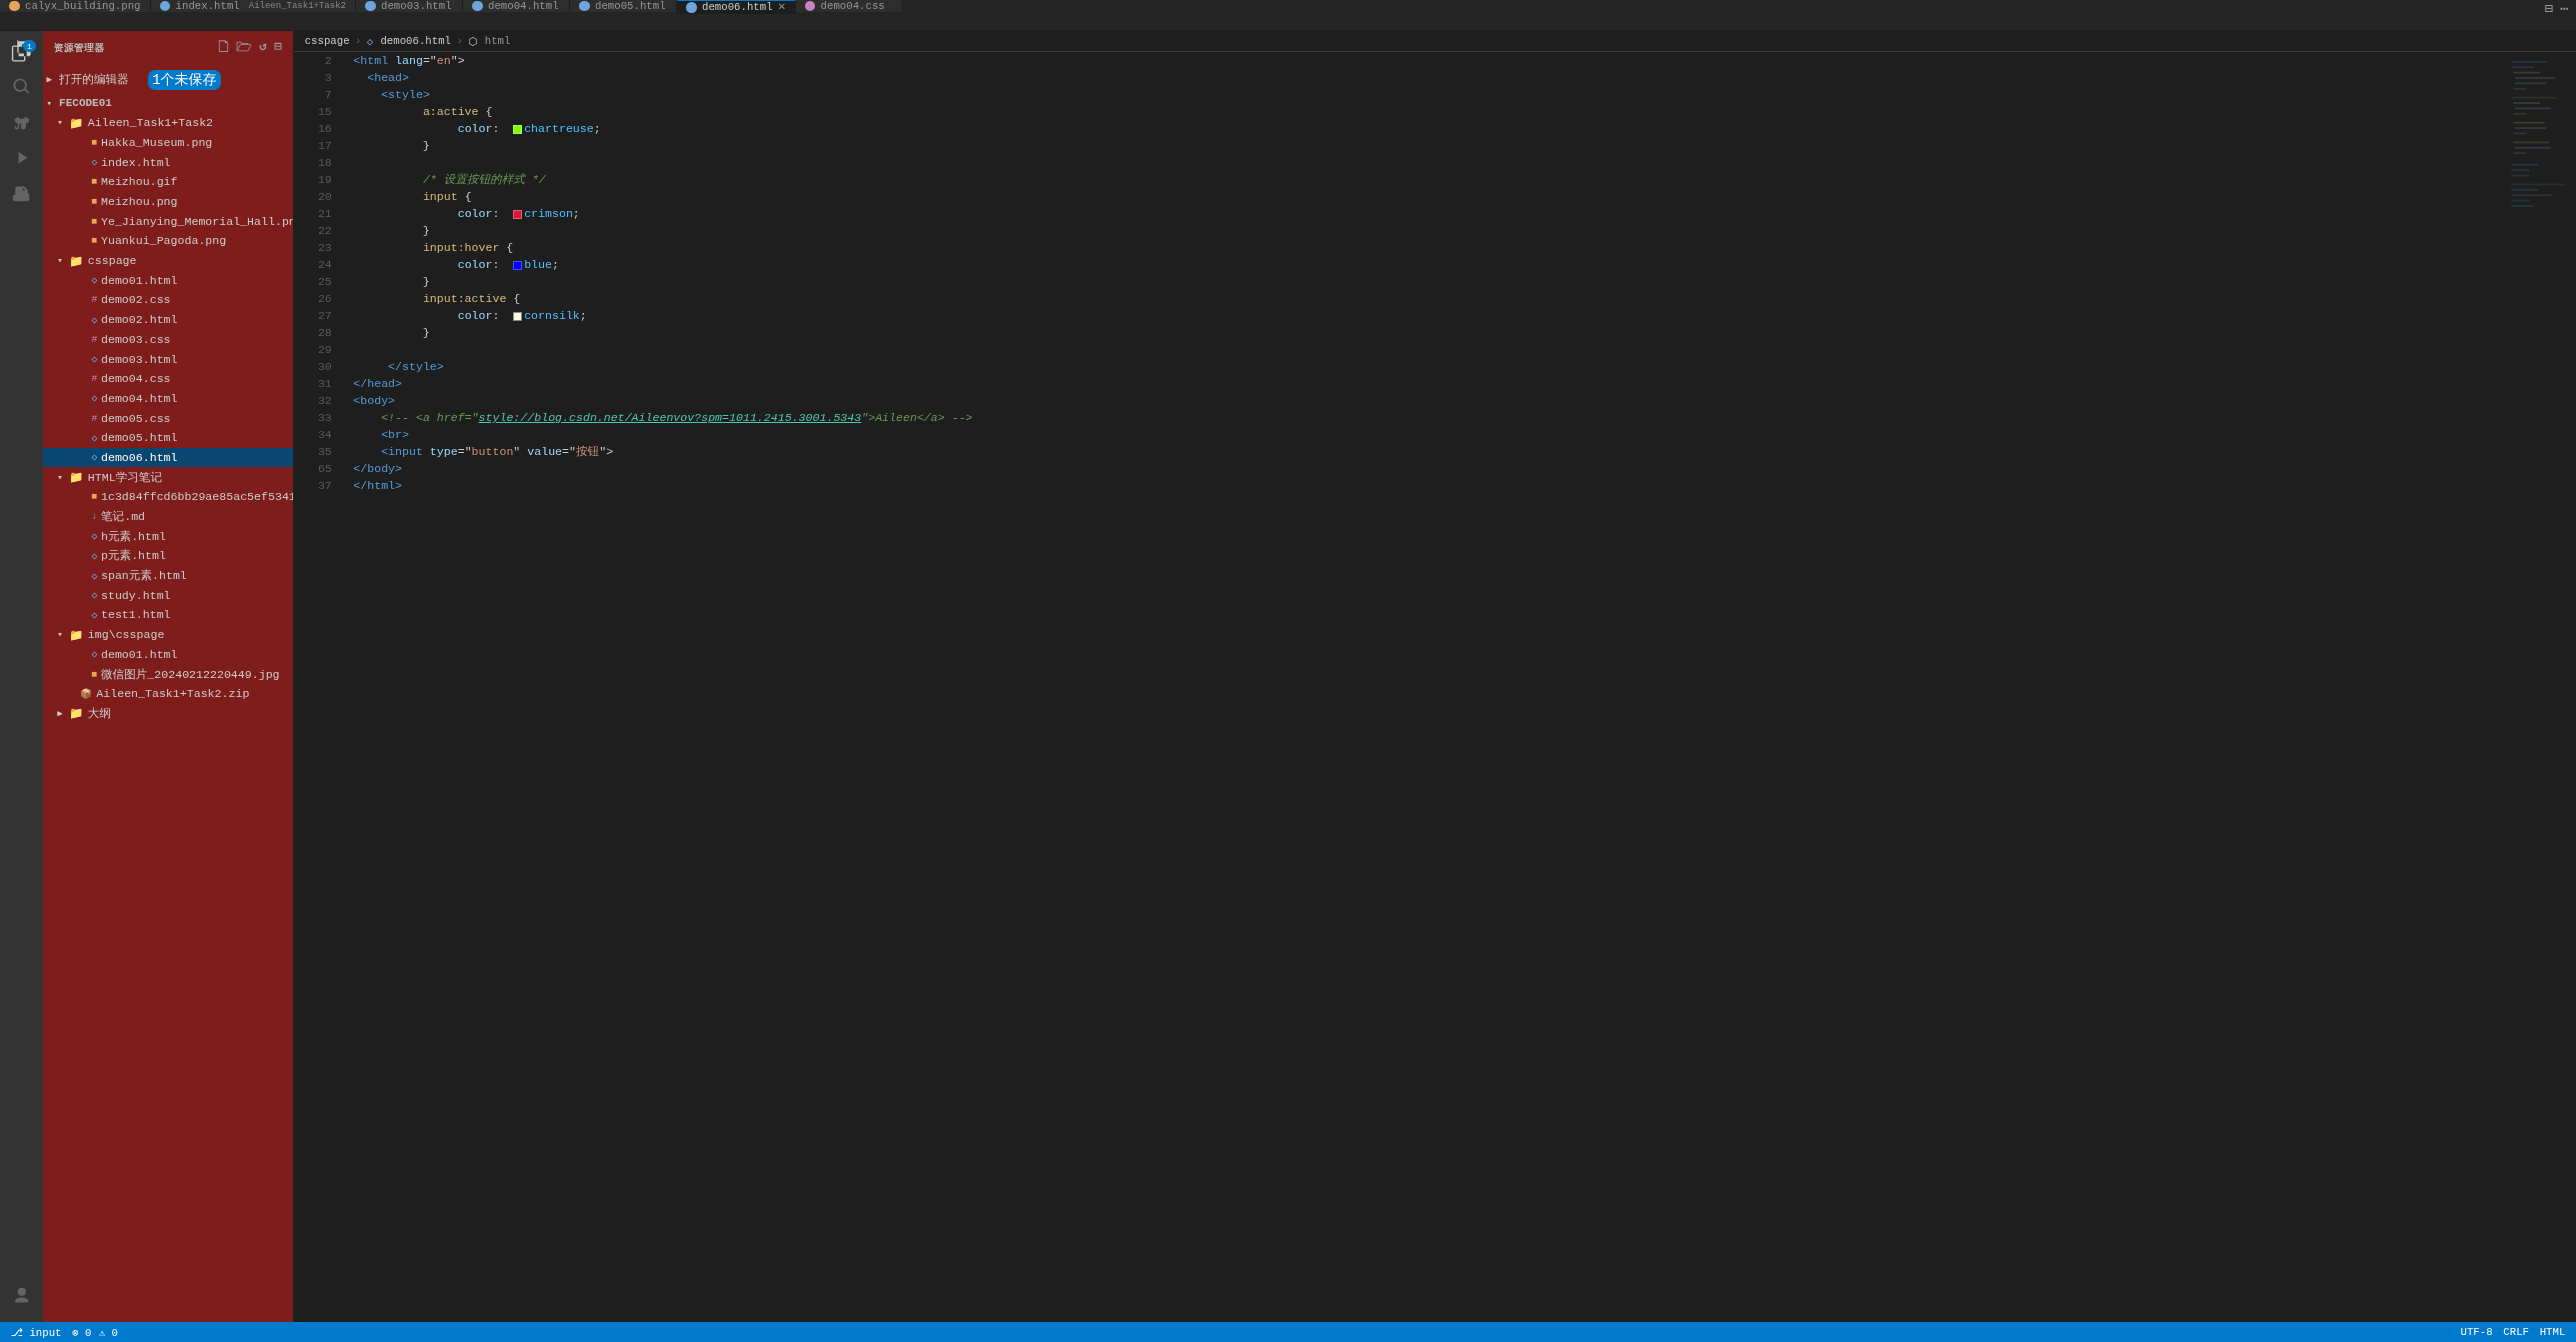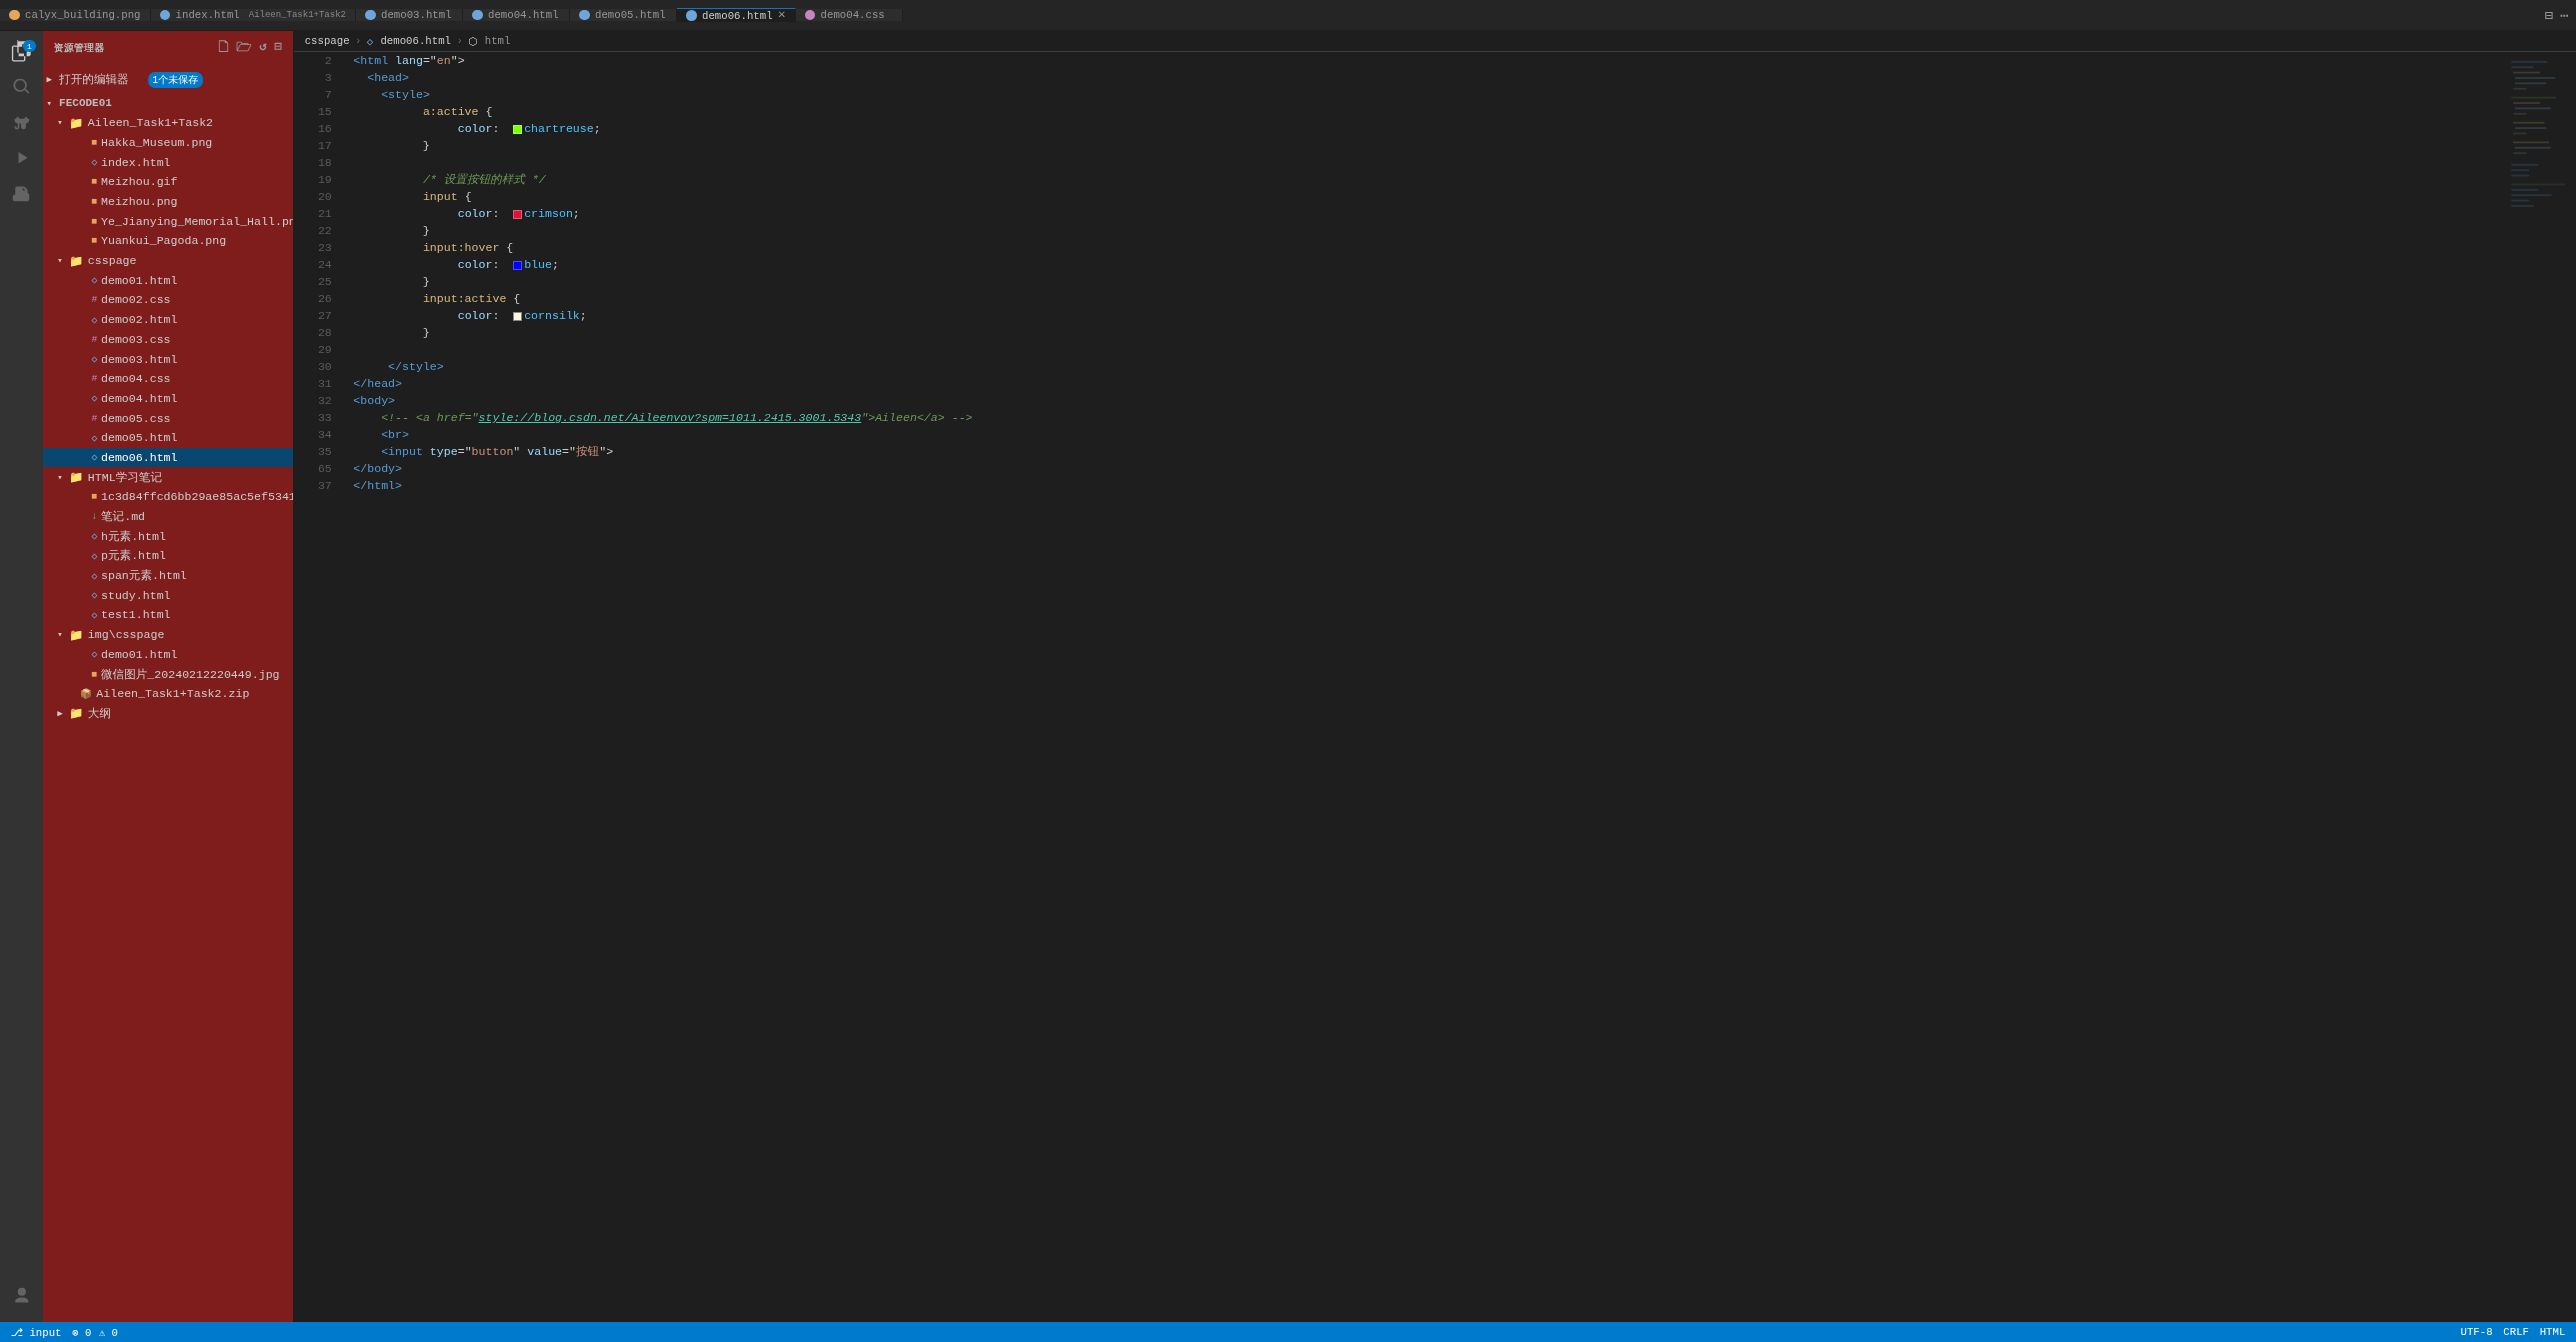--- a/index.html
+++ b/index.html
@@ -10,21 +10,21 @@
       font-size: 11.6px;
       display: flex;
       flex-direction: column;
       height: 100vh;
       overflow: hidden;
     }
     
     .tab-bar {
       background: #252526;
       display: flex;
-      align-items: center;
+      align-items: flex-start;
       height: 31px;
       flex-shrink: 0;
       overflow: hidden;
       border-bottom: 0.9px solid #1e1e1e;
     }
     .tab {
       display: flex;
       align-items: center;
       padding: 0 9px;
       gap: 5.4px;
@@ -353,21 +353,21 @@
           <span style="cursor:pointer; font-size:12.5px;">🗁</span>
           <span style="cursor:pointer; font-size:12.5px;">↺</span>
           <span style="cursor:pointer; font-size:12.5px;">⊟</span>
         </div>
       </div>
 
       <div class="sidebar-section">
         <div class="tree-item" style="padding-left:3.6px;">
           <span class="arrow">▶</span>
           <span style="margin-right:19px;">打开的编辑器</span>
-          <span style="background:#007acc;color:white;font-size:10px;padding:0.9px 4.5px;border-radius:7.2px;">1个未保存</span>
+          <span style="background:#007acc;color:white;font-size:14px;padding:0.9px 4.5px;border-radius:7.2px;">1个未保存</span>
         </div>
       </div>
 
       <div class="tree-container">
 
         <div class="tree-item" style="padding-left:3.6px;">
           <span class="arrow">▾</span>
           <span style="font-size:11px;font-weight:700;color:#bbbbbb;">FECODE01</span>
         </div>
 

